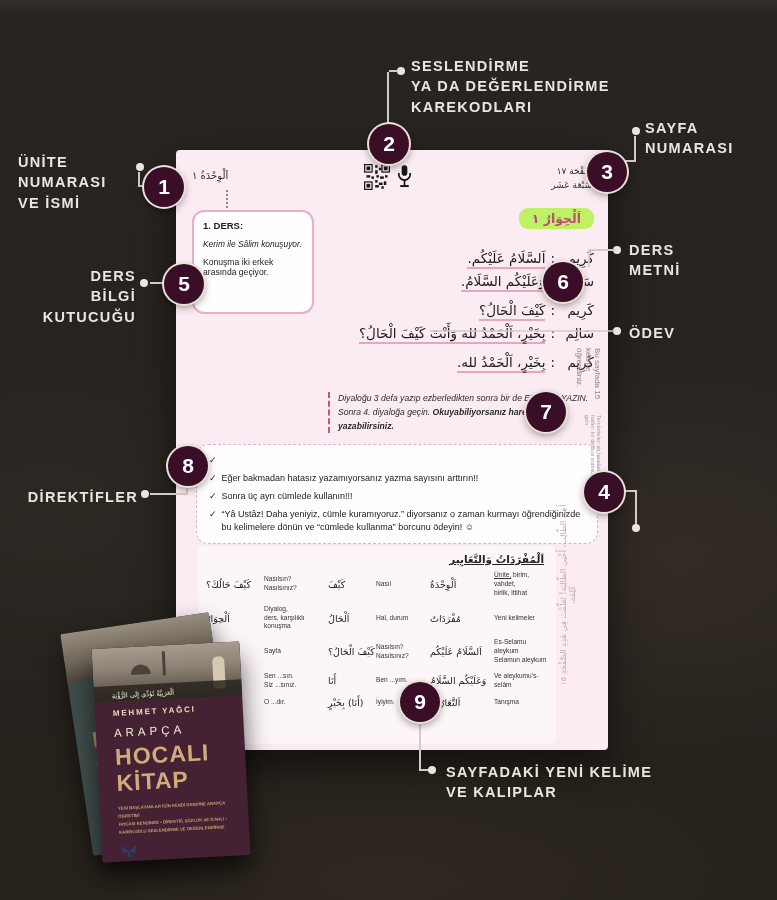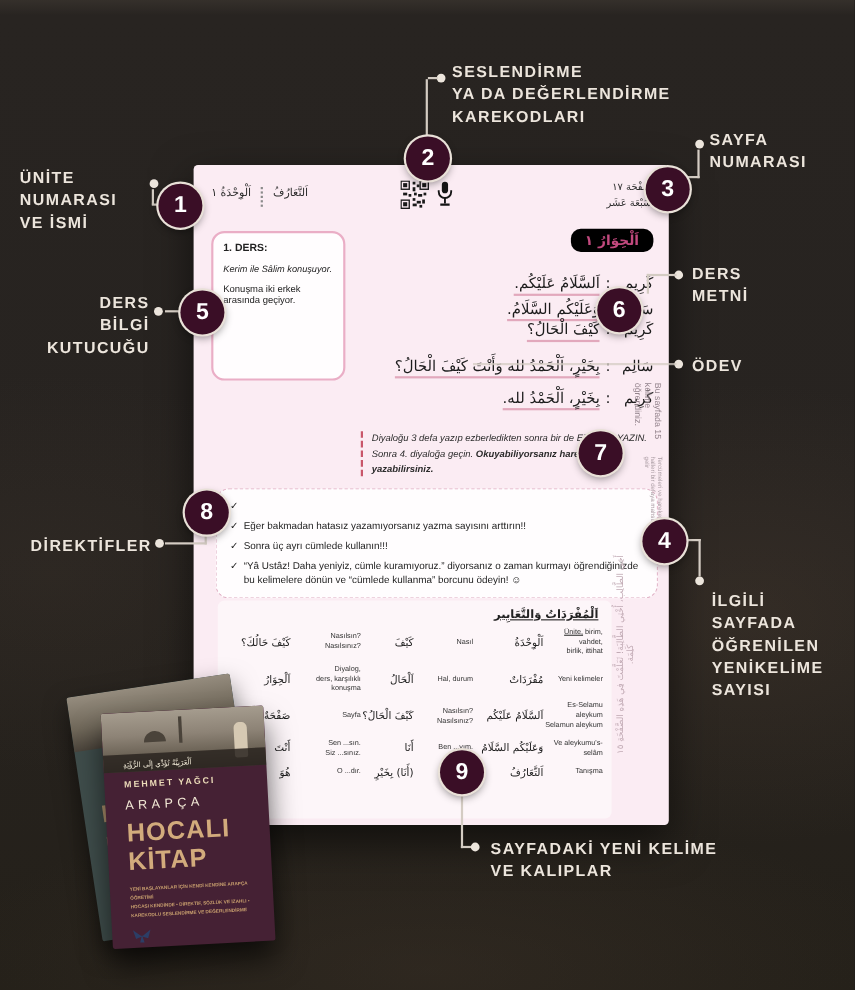--- a/index.html
+++ b/index.html
@@ -8,55 +8,55 @@
       radial-gradient(ellipse 420px 300px at 88% 62%, rgba(82,66,52,.30), rgba(0,0,0,0) 70%),
       radial-gradient(ellipse 380px 260px at 6% 58%, rgba(70,58,46,.22), rgba(0,0,0,0) 70%),
       radial-gradient(ellipse 600px 200px at 50% 98%, rgba(66,54,44,.35), rgba(0,0,0,0) 75%),
       linear-gradient(#35302b 0px, #282421 14px, #272320 55%, #242019 100%);
     font-family:"Liberation Sans","DejaVu Sans",sans-serif;}
   .ar{font-family:"DejaVu Sans","Liberation Sans",sans-serif;direction:rtl;}
 
   
   .page{position:absolute;left:176px;top:150px;width:432px;height:600px;background:#fbecf3;
         border-radius:4px;box-shadow:0 14px 38px rgba(0,0,0,.55);z-index:1;}
-  .hdr-left{position:absolute;left:16px;top:20px;display:flex;align-items:flex-start;gap:9px;}
+  .hdr-left{position:absolute;left:16px;top:20px;display:flex;align-items:flex-end;gap:9px;flex-direction:column;}
   .hdr-unit,.hdr-course{font-size:10px;color:#2d2d2d;}
   .hdr-div{width:0;height:18px;border-left:2px dotted #8a8a8a;}
   .hdr-center{position:absolute;left:188px;top:14px;display:flex;align-items:flex-start;gap:6px;}
   .hdr-right{position:absolute;right:16px;top:15px;text-align:right;font-size:9px;line-height:1.5;color:#2d2d2d;}
 
-  .info-box{position:absolute;left:16px;top:60px;width:122px;height:136px;background:#fffdfe;
+  .info-box{position:absolute;left:16px;top:60px;width:122px;height:104px;background:#fffdfe;
             border:2px solid #eaaec6;border-radius:12px;padding:8px 9px;box-sizing:border-box;color:#222;}
   .ib-title{font-size:9.5px;font-weight:bold;}
   .ib-obj{font-size:8.6px;line-height:1.42;margin-top:7px;}
   .ib-note-i{font-size:8.4px;font-style:italic;margin-top:8px;}
   .ib-note{font-size:8.6px;margin-top:8px;}
 
-  .dlg-title{position:absolute;right:14px;top:58px;background:#000000;border-radius:9px;
+  .dlg-title{position:absolute;right:14px;top:58px;background:#bef264;border-radius:9px;
              padding:3px 13px;font-size:12.5px;font-weight:bold;color:#c2497e;}
   .dlg-line{position:absolute;right:14px;direction:rtl;font-size:13.5px;color:#1c1c1c;white-space:nowrap;}
   .dlg-name{display:inline-block;min-width:34px;}
   .dlg-sep{margin:0 5px;}
   .dlg-text{border-bottom:2px solid #e2a8bc;padding-bottom:1px;}
 
   .homework{position:absolute;left:152px;top:242px;width:264px;border-left:2px dashed #c9566a;
             padding-left:8px;font-size:8.6px;font-style:italic;color:#2b2b2b;line-height:1.6;}
   .homework b{font-style:italic;}
 
   .directives{position:absolute;left:20px;top:294px;width:402px;box-sizing:border-box;background:#fffdfe;
               border:1.5px dashed #e0b1c5;border-radius:12px;padding:9px 12px;display:flex;flex-direction:column;gap:5px;}
   .dir-item{font-size:9px;line-height:1.45;color:#222;display:flex;gap:5px;}
   .dir-check{flex:0 0 auto;}
 
   .vocab{position:absolute;left:22px;top:396px;width:358px;height:198px;box-sizing:border-box;
          background:#fdf6f9;border-radius:6px;padding:6px 8px;}
   .vocab-title{font-size:10.5px;font-weight:bold;text-align:right;direction:rtl;color:#222;
                text-decoration:underline;margin:1px 4px 6px 0;}
   .vgrid{display:grid;grid-template-columns:58px 64px 48px 54px 64px 1fr;row-gap:7px;align-items:center;}
-  .vc{text-align:right;}
+  .vc{text-align:left;}
   .vc-ar{font-size:9.5px;color:#1d1d1d;}
   .vc-tr{font-size:6.6px;color:#333;line-height:1.35;white-space:pre-line;}
   .vc-u{text-decoration:underline;}
 
   .vnote-tr{position:absolute;left:399px;top:198px;height:140px;writing-mode:vertical-rl;
             display:flex;gap:3px;}
   .vnote-tr-big{font-size:8px;color:#93838c;}
   .vnote-tr-small{font-size:5.6px;color:#a99ba2;}
   .vnote-ar{position:absolute;left:291px;top:437px;width:200px;height:16px;transform:rotate(-90deg);
             font-size:8px;color:#c2abb5;text-align:center;direction:rtl;}
@@ -152,21 +152,21 @@
 
     <div class="info-box">
       <div class="ib-title">1. DERS:</div>
       <div class="ib-note-i">Kerim ile Sâlim konuşuyor.</div>
       <div class="ib-note">Konuşma iki erkek arasında geçiyor.</div>
     </div>
 
     <div class="dlg-title ar">اَلْحِوَارُ ١</div>
     <div class="dlg-line ar" style="top:100px"><span class="dlg-name">كَرِيم</span><span class="dlg-sep">:</span><span class="dlg-text">اَلسَّلَامُ عَلَيْكُم.</span></div>
     <div class="dlg-line ar" style="top:123px"><span class="dlg-name">سَالِم</span><span class="dlg-sep">:</span><span class="dlg-text">وَعَلَيْكُم السَّلَامُ.</span></div>
-    <div class="dlg-line ar" style="top:142px"><span class="dlg-name">كَرِيم</span><span class="dlg-sep">:</span><span class="dlg-text">كَيْفَ الْحَالُ؟</span></div>
+    <div class="dlg-line ar" style="top:152px"><span class="dlg-name">كَرِيم</span><span class="dlg-sep">:</span><span class="dlg-text">كَيْفَ الْحَالُ؟</span></div>
     <div class="dlg-line ar" style="top:175px"><span class="dlg-name">سَالِم</span><span class="dlg-sep">:</span><span class="dlg-text">بِخَيْرٍ، اَلْحَمْدُ لله وَأَنْتَ كَيْفَ الْحَالُ؟</span></div>
     <div class="dlg-line ar" style="top:204px"><span class="dlg-name">كَرِيم</span><span class="dlg-sep">:</span><span class="dlg-text">بِخَيْرٍ، اَلْحَمْدُ لله.</span></div>
 
     <div class="homework">
       <div><span>Diyaloğu 3 defa yazıp ezberledikten sonra bir de </span><span>EZBERE YAZIN.</span></div>
       <div><span>Sonra 4. diyaloğa geçin. </span><b>Okuyabiliyorsanız harekesiz yazabilirsiniz.</b></div>
     </div>
 
     <div class="directives">
       <div class="dir-item">
@@ -295,25 +295,20 @@
 NUMARASI</div>
   <div class="dot" style="left:632px;top:127px"></div>
   <div class="ln" style="left:634px;top:136px;width:2px;height:26px"></div>
   <div class="ln" style="left:620px;top:160px;width:16px;height:2px"></div>
   <div class="circle" style="left:587px;top:152px">3</div>
 
   <div class="circle" style="left:584px;top:472px">4</div>
   <div class="ln" style="left:621px;top:490px;width:16px;height:2px"></div>
   <div class="ln" style="left:635px;top:490px;width:2px;height:34px"></div>
   <div class="dot" style="left:632px;top:524px"></div>
-  <div class="lbl" style="left:647px;top:537px">İLGİLİ
-SAYFADA
-ÖĞRENİLEN
-YENİKELİME
-SAYISI</div>
 
   <div class="lbl" style="left:18px;top:266px;width:118px;text-align:right">DERS
 BİLGİ
 KUTUCUĞU</div>
   <div class="dot" style="left:140px;top:279px"></div>
   <div class="ln" style="left:150px;top:282px;width:15px;height:2px"></div>
   <div class="circle" style="left:164px;top:264px">5</div>
 
   <div class="lbl" style="left:629px;top:240px">DERS
 METNİ</div>

